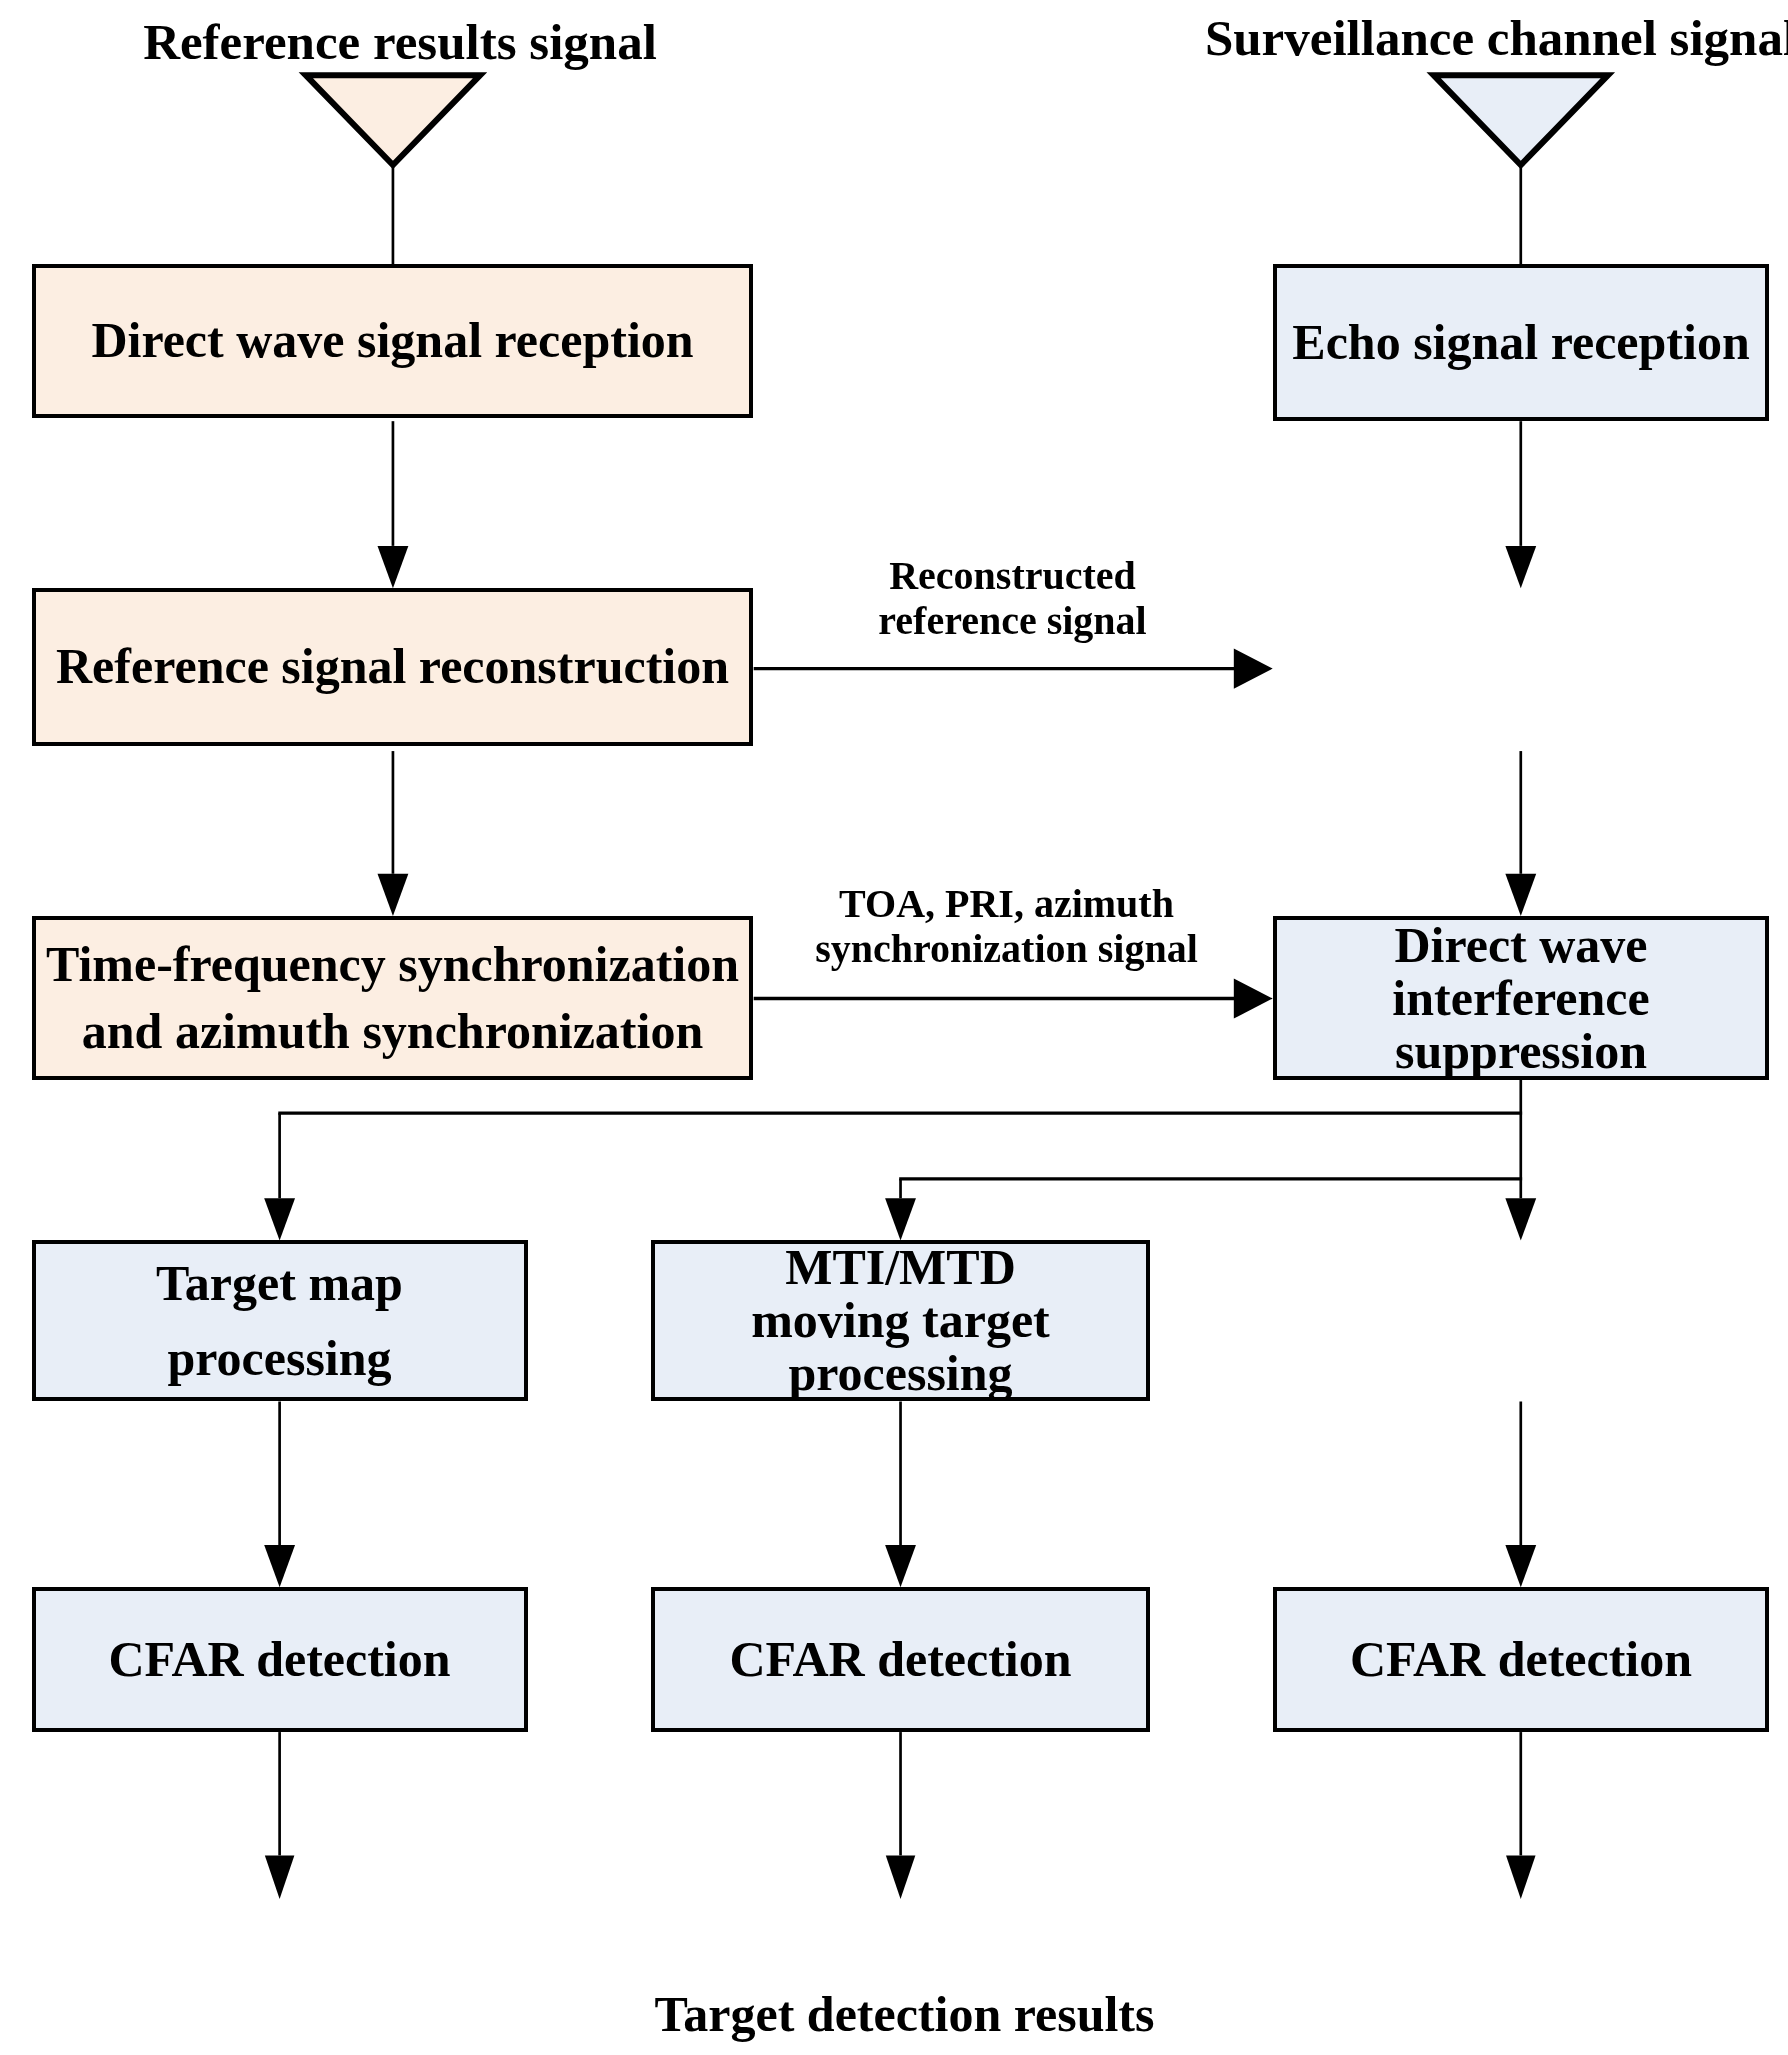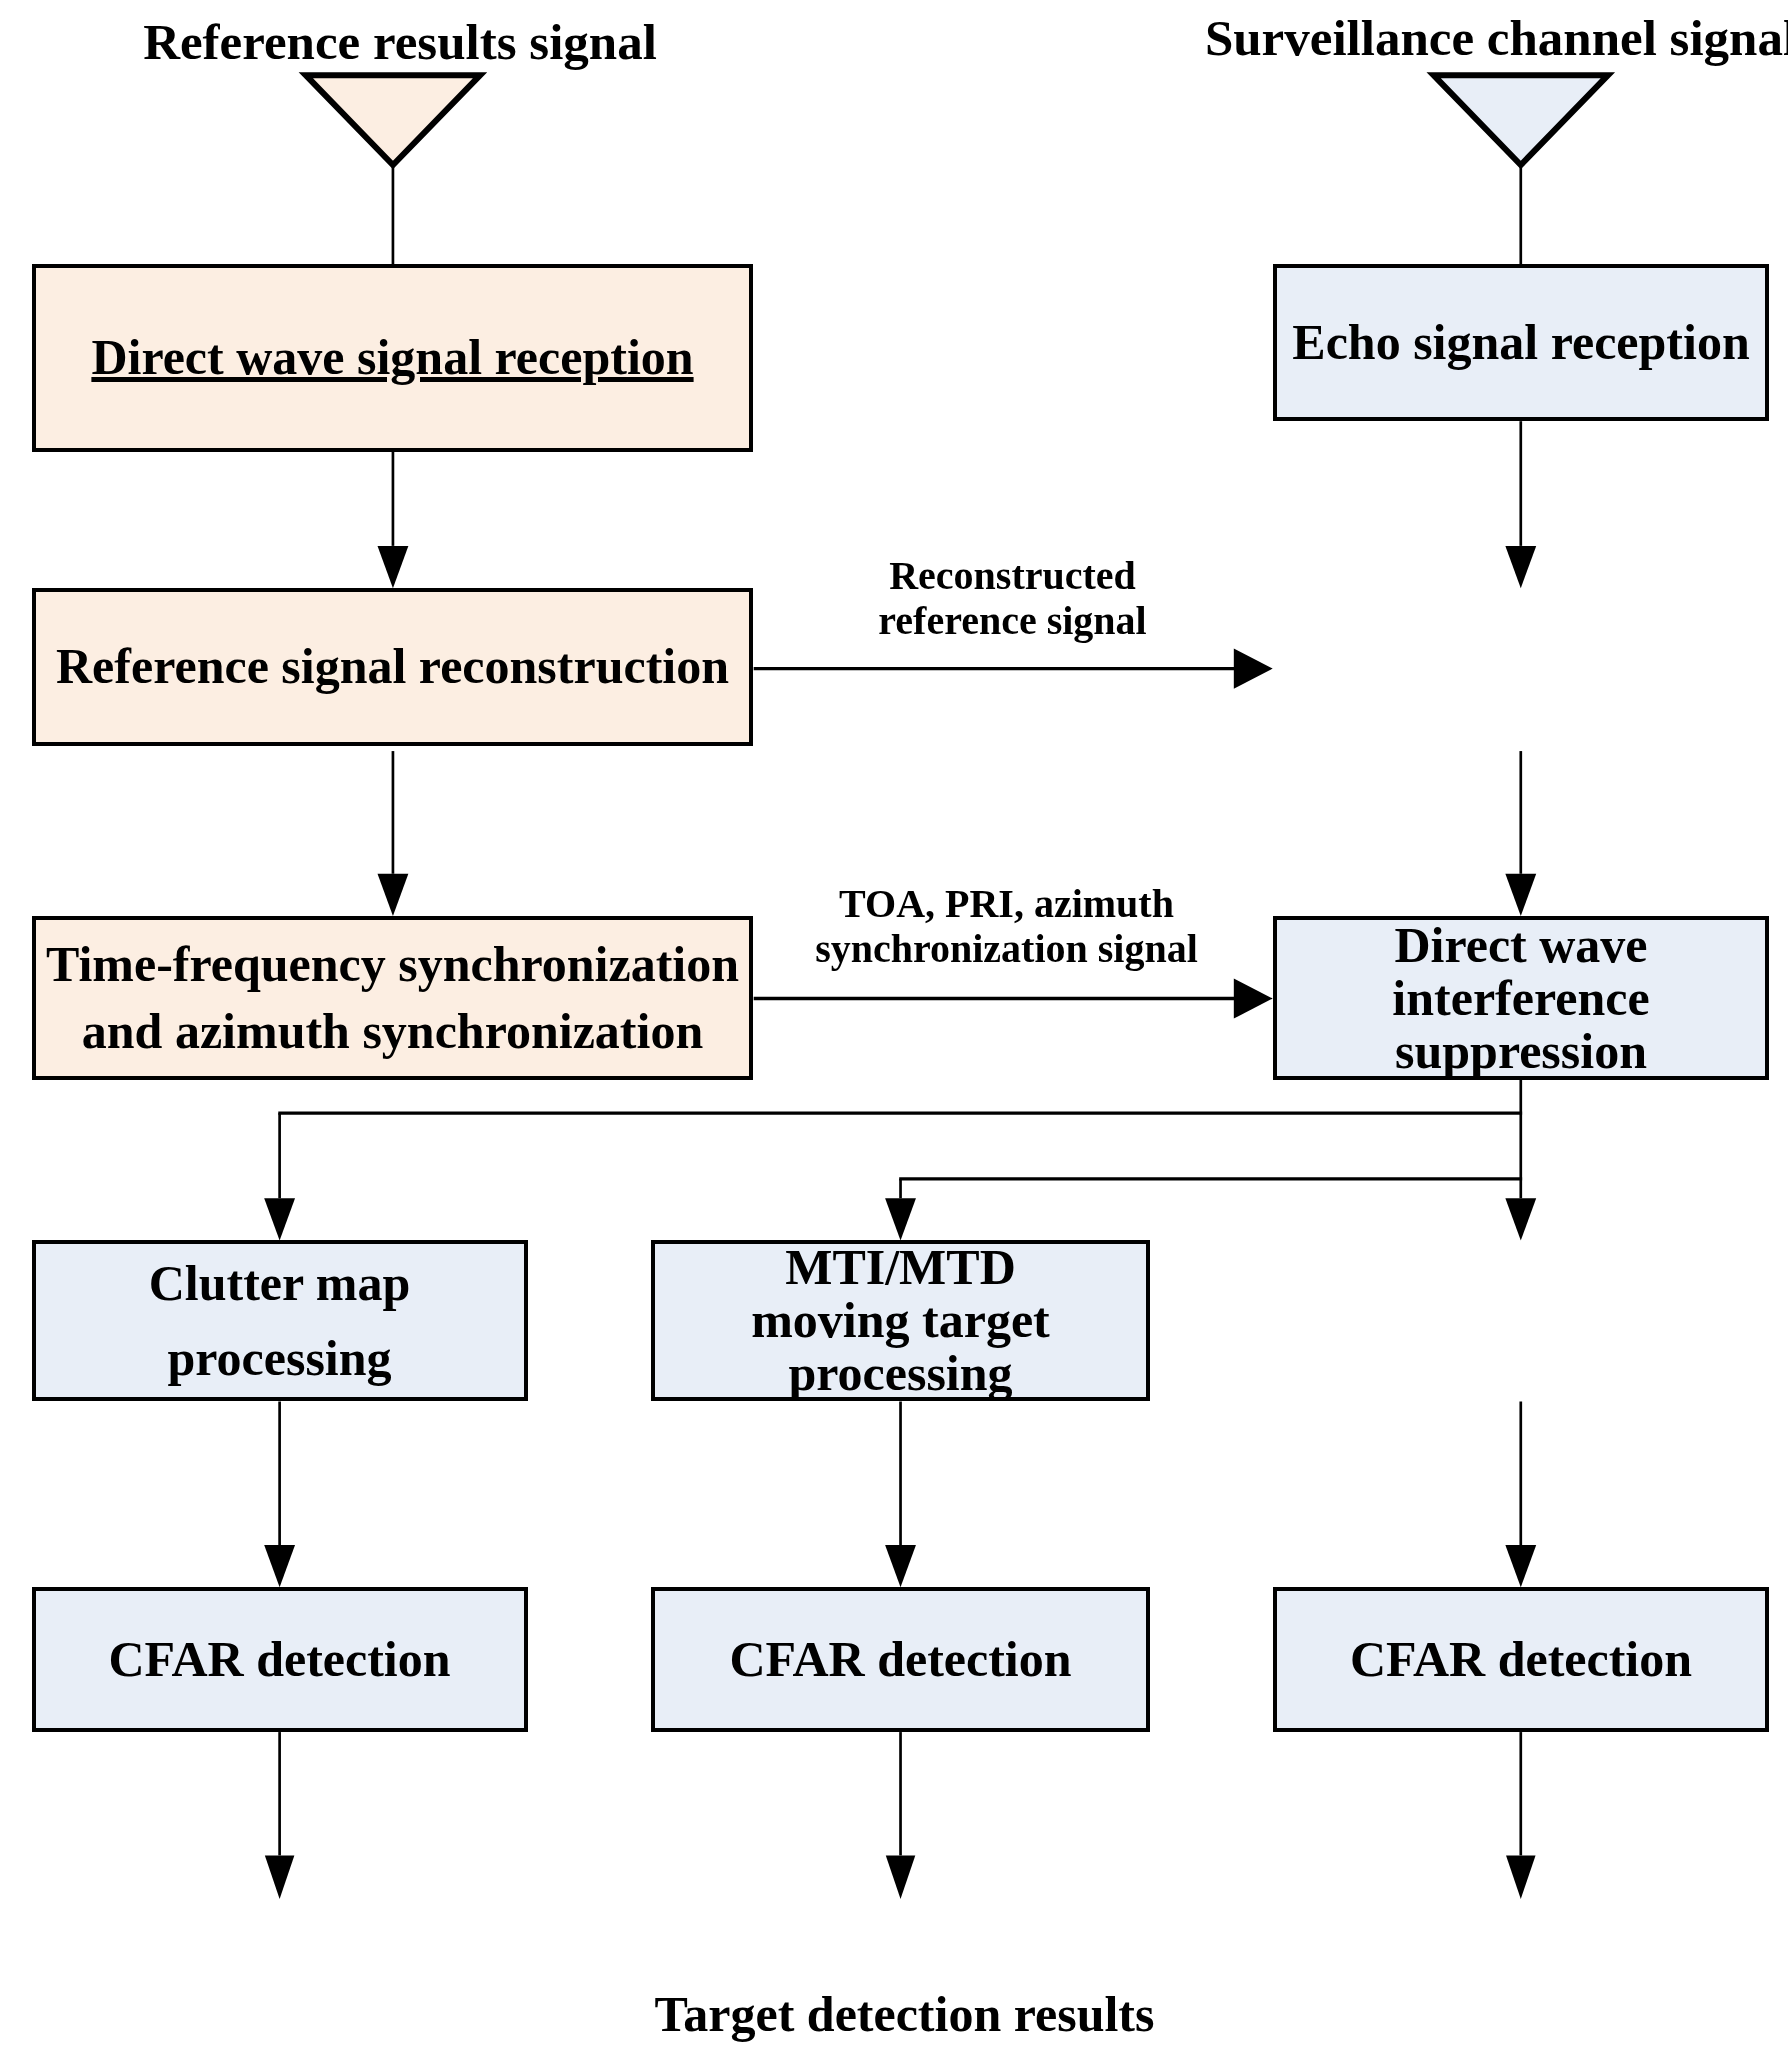--- a/index.html
+++ b/index.html
@@ -80,31 +80,31 @@
     <polygon points="2245,2304 2291,2304 2268,2367" fill="#000"></polygon>
 
     <line x1="417" y1="2583" x2="417" y2="2767" stroke="#000" stroke-width="4"></line>
     <polygon points="395,2767 439,2767 417,2832" fill="#000"></polygon>
     <line x1="1343" y1="2583" x2="1343" y2="2767" stroke="#000" stroke-width="4"></line>
     <polygon points="1321,2767 1365,2767 1343,2832" fill="#000"></polygon>
     <line x1="2268" y1="2583" x2="2268" y2="2767" stroke="#000" stroke-width="4"></line>
     <polygon points="2246,2767 2290,2767 2268,2832" fill="#000"></polygon>
   </svg>
 
-  <div class="node peach" style="left:32px;top:264px;width:721px;height:188px;text-decoration:underline;">Direct wave signal reception</div>
+  <div class="node peach" style="left:32px;top:264px;width:721px;height:154px;">Direct wave signal reception</div>
   <div class="node peach" style="left:32px;top:588px;width:721px;height:158px;">Reference signal reconstruction</div>
   <div class="node peach" style="left:32px;top:916px;width:721px;height:164px;">Time-frequency synchronization
 and azimuth synchronization</div>
 
   <div class="node blue" style="left:1273px;top:264px;width:496px;height:157px;">Echo signal reception</div>
   <div class="node blue lh-tight" style="left:1273px;top:916px;width:496px;height:164px;">Direct wave
 interference
 suppression</div>
 
-  <div class="node blue lh-loose" style="left:31.5px;top:1240px;width:496px;height:161px;">Clutter map
+  <div class="node blue lh-loose" style="left:31.5px;top:1240px;width:496px;height:161px;">Target map
 processing</div>
   <div class="node blue lh-tight" style="left:651px;top:1240px;width:499px;height:161px;">MTI/MTD
 moving target
 processing</div>
 
   <div class="node blue" style="left:31.5px;top:1587px;width:496px;height:145px;">CFAR detection</div>
   <div class="node blue" style="left:651px;top:1587px;width:499px;height:145px;">CFAR detection</div>
   <div class="node blue" style="left:1273px;top:1587px;width:496px;height:145px;">CFAR detection</div>
 
   <div class="edgelabel" style="left:761px;top:554px;width:503px;">Reconstructed

